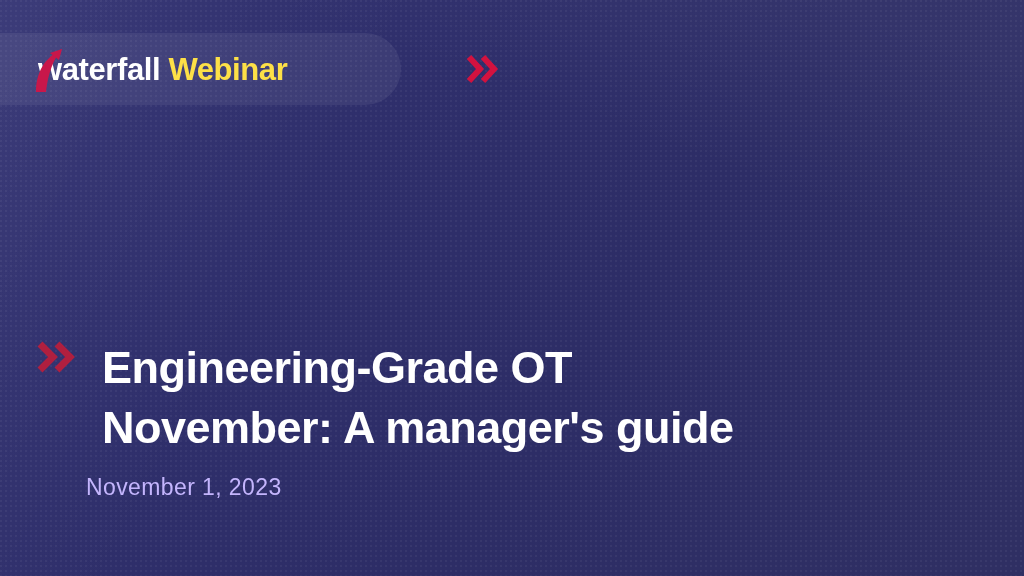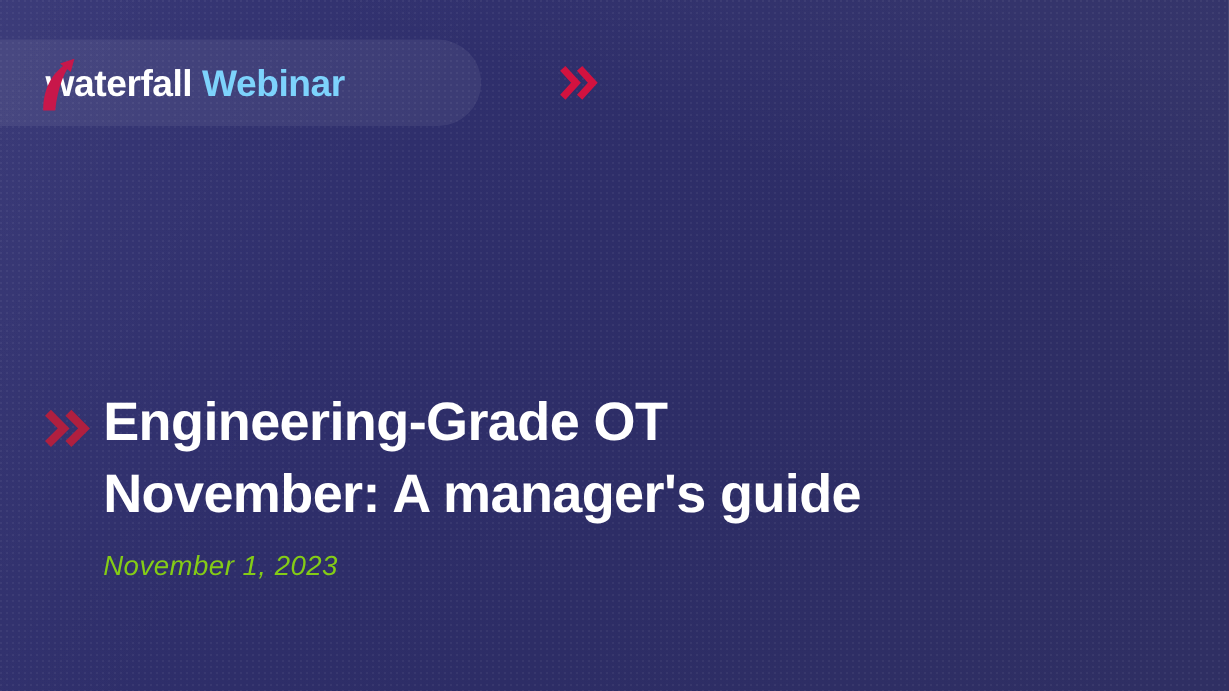--- a/index.html
+++ b/index.html
@@ -304,21 +304,21 @@
     height: 46px;
   }
   .logo-text {
     font-size: 31px;
     font-weight: bold;
     letter-spacing: -0.4px;
     white-space: nowrap;
     line-height: 1;
   }
   .logo-text .w1 { color: #ffffff; }
-  .logo-text .w2 { color: #7dd3fc; }
+  .logo-text .w2 { color: #fde047; }
 
   
   .chev-photo {
     position: absolute;
     left: 466px;
     top: 52px;
     width: 34px;
     height: 34px;
     z-index: 6;
   }
@@ -333,34 +333,33 @@
 
   
   .headline {
     position: absolute;
     left: 86px;
     top: 322px;
     width: 740px;
     z-index: 6;
   }
   .headline h1 {
-    margin: 0;
+    margin: 16px;
     color: #ffffff;
     font-size: 45px;
     font-weight: bold;
     line-height: 1.33;
     letter-spacing: -0.5px;
   }
   .headline .date {
     margin-top: 16px;
-    color: #84cc16;
+    color: #c4b5fd;
     font-size: 23px;
     font-weight: normal;
     letter-spacing: .4px;
-    font-style: italic;
   }
 </style>
 </head>
 <body>
 
 <div class="banner">
 
   <div class="bg-base"></div>
 
   <div class="photo-wrap">

